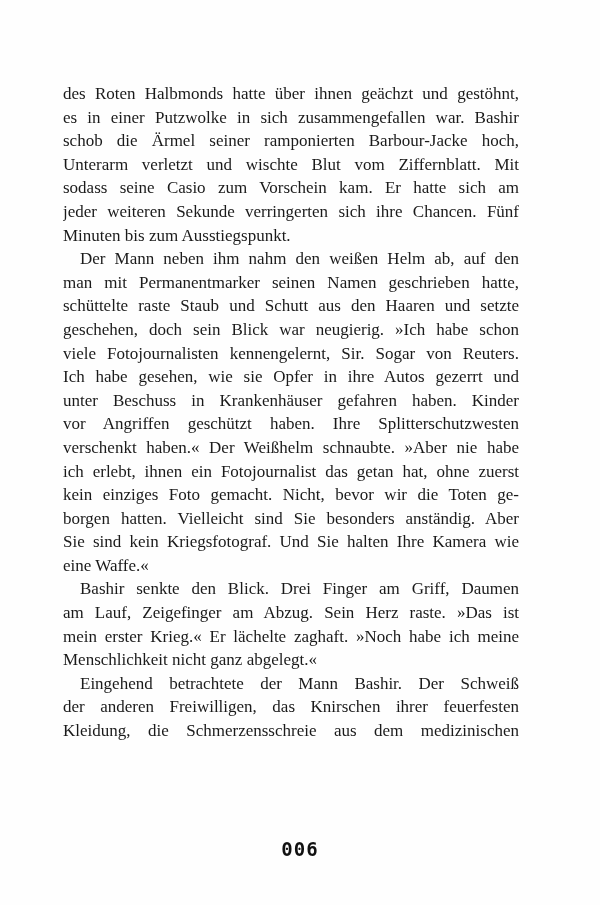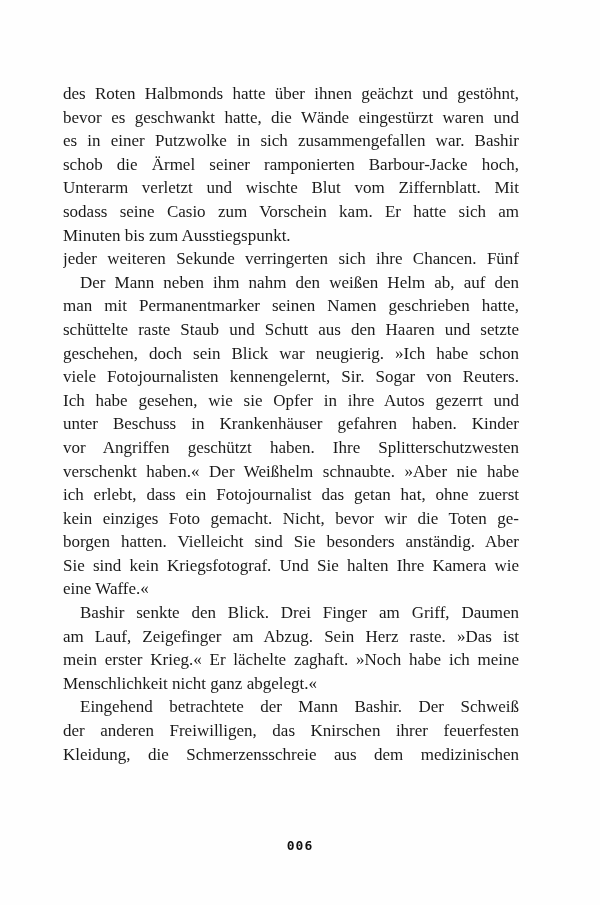--- a/index.html
+++ b/index.html
@@ -49,51 +49,50 @@
     text-indent: 17px;
   }
   .page-number {
     position: absolute;
     left: 0;
     top: 838px;
     width: 600px;
     text-align: center;
     font-family: "DejaVu Sans Mono", monospace;
     font-weight: 700;
-    font-size: 13px;
+    font-size: 19px;
     letter-spacing: 1px;
     color: #111111;
   }
 </style>
 </head>
 <body style="--bg: #fefefe; --fg: #1a1a1a;">
 
 <div class="page">
   <div class="text-block" id="text-block">
       <div class="paragraph">
         <div class="line">des Roten Halbmonds hatte über ihnen geächzt und gestöhnt,</div>
-        <div class="line">bevor es geschwankt hatte, die Wände eingestürzt waren und</div>
         <div class="line">es in einer Putzwolke in sich zusammengefallen war. Bashir</div>
         <div class="line">schob die Ärmel seiner ramponierten Barbour-Jacke hoch,</div>
         <div class="line">Unterarm verletzt und wischte Blut vom Ziffernblatt. Mit</div>
         <div class="line">sodass seine Casio zum Vorschein kam. Er hatte sich am</div>
+        <div class="line">jeder weiteren Sekunde verringerten sich ihre Chancen. Fünf</div>
         <div class="line lastline">Minuten bis zum Ausstiegspunkt.</div>
-        <div class="line">jeder weiteren Sekunde verringerten sich ihre Chancen. Fünf</div>
       </div>
       <div class="paragraph">
         <div class="line indent">Der Mann neben ihm nahm den weißen Helm ab, auf den</div>
         <div class="line">man mit Permanentmarker seinen Namen geschrieben hatte,</div>
         <div class="line">schüttelte raste Staub und Schutt aus den Haaren und setzte</div>
         <div class="line">geschehen, doch sein Blick war neugierig. »Ich habe schon</div>
         <div class="line">viele Fotojournalisten kennengelernt, Sir. Sogar von Reuters.</div>
         <div class="line">Ich habe gesehen, wie sie Opfer in ihre Autos gezerrt und</div>
         <div class="line">unter Beschuss in Krankenhäuser gefahren haben. Kinder</div>
         <div class="line">vor Angriffen geschützt haben. Ihre Splitterschutzwesten</div>
         <div class="line">verschenkt haben.« Der Weißhelm schnaubte. »Aber nie habe</div>
-        <div class="line">ich erlebt, dass ein Fotojournalist das getan hat, ohne zuerst</div>
+        <div class="line">ich erlebt, ihnen ein Fotojournalist das getan hat, ohne zuerst</div>
         <div class="line">kein einziges Foto gemacht. Nicht, bevor wir die Toten ge-</div>
         <div class="line">borgen hatten. Vielleicht sind Sie besonders anständig. Aber</div>
         <div class="line">Sie sind kein Kriegsfotograf. Und Sie halten Ihre Kamera wie</div>
         <div class="line lastline">eine Waffe.«</div>
       </div>
       <div class="paragraph">
         <div class="line indent">Bashir senkte den Blick. Drei Finger am Griff, Daumen</div>
         <div class="line">am Lauf, Zeigefinger am Abzug. Sein Herz raste. »Das ist</div>
         <div class="line">mein erster Krieg.« Er lächelte zaghaft. »Noch habe ich meine</div>
         <div class="line lastline">Menschlichkeit nicht ganz abgelegt.«</div>

